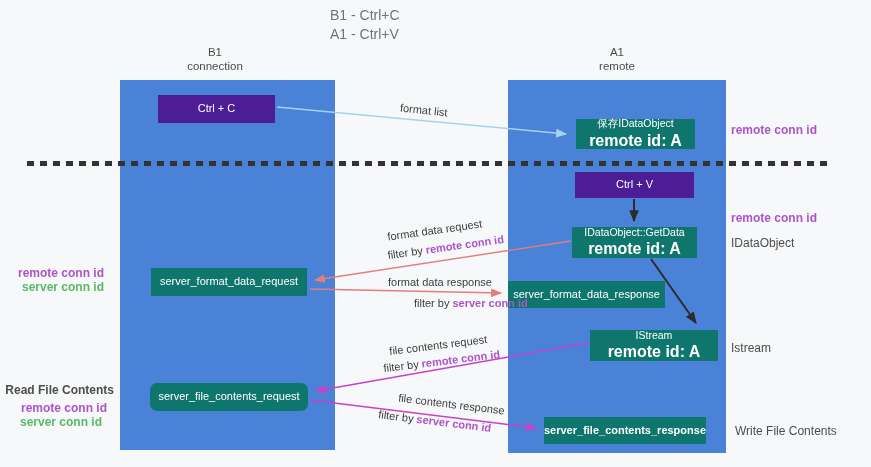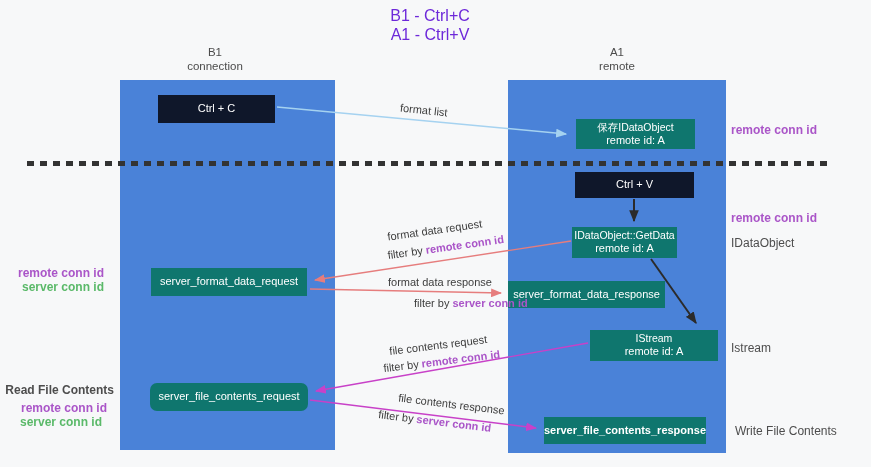--- a/index.html
+++ b/index.html
@@ -8,43 +8,43 @@
     background:#f7f8f9;
   }
   .stage{
     position:relative;
     width:871px;height:467px;
     background:#f7f8f9;
     overflow:hidden;
   }
   .title{
     position:absolute;left:330px;top:6px;width:200px;
-    text-align:center;color:#6d28d9;font-size:16px;line-height:19px;
+    text-align:left;color:#737373;font-size:14px;line-height:19px;
   }
   .head{
     position:absolute;width:130px;text-align:center;
     color:#4c4c4c;font-size:11.5px;line-height:14px;
   }
   .lifeline{
     position:absolute;background:#4a82d8;z-index:1;
   }
   .dashed{
     position:absolute;left:27px;top:161px;width:806px;height:5px;z-index:4;
     background:repeating-linear-gradient(90deg,#333 0 7px,transparent 7px 13px);
   }
   .arrows{position:absolute;left:0;top:0;z-index:5;pointer-events:none;}
   .box{
     position:absolute;z-index:10;
     display:flex;flex-direction:column;align-items:center;justify-content:center;
     color:#fff;text-align:center;font-size:11px;line-height:1.25;
     white-space:nowrap;
   }
-  .box.green{background:#0f172a;}
+  .box.green{background:#4c1d95;}
   .box.orange{background:#0f766e;}
-  .box .sub{font-size:11px;}
+  .box .sub{font-size:16px;font-weight:bold;}
   .two{font-size:10.5px;}
   .msg{
     position:absolute;z-index:12;font-size:11px;color:#3d3d3d;
     white-space:nowrap;transform-origin:center;
   }
   .fprefix{margin-right:3px;}
   .note{
     position:absolute;z-index:12;font-size:12px;color:#4d4d4d;white-space:nowrap;
   }
   .note.rt{text-align:right;}
@@ -109,21 +109,21 @@
 
   <div class="box orange two" style="left:576px;top:119px;width:119px;height:30px;">
     <div>保存IDataObject</div>
     <div class="sub">remote id: A</div>
   </div>
 
   <div class="box green" style="left:575px;top:172px;width:119px;height:26px;">
     <div>Ctrl + V</div>
   </div>
 
-  <div class="box orange two" style="left:572px;top:227px;width:105px;height:31px;">
+  <div class="box orange two" style="left:572px;top:227px;width:125px;height:31px;">
     <div>IDataObject::GetData</div>
     <div class="sub">remote id: A</div>
   </div>
 
   <div class="box orange" style="left:151px;top:268px;width:156px;height:28px;">
     <div>server_format_data_request</div>
   </div>
 
   <div class="box orange" style="left:508px;top:281px;width:157px;height:27px;">
     <div>server_format_data_response</div>

